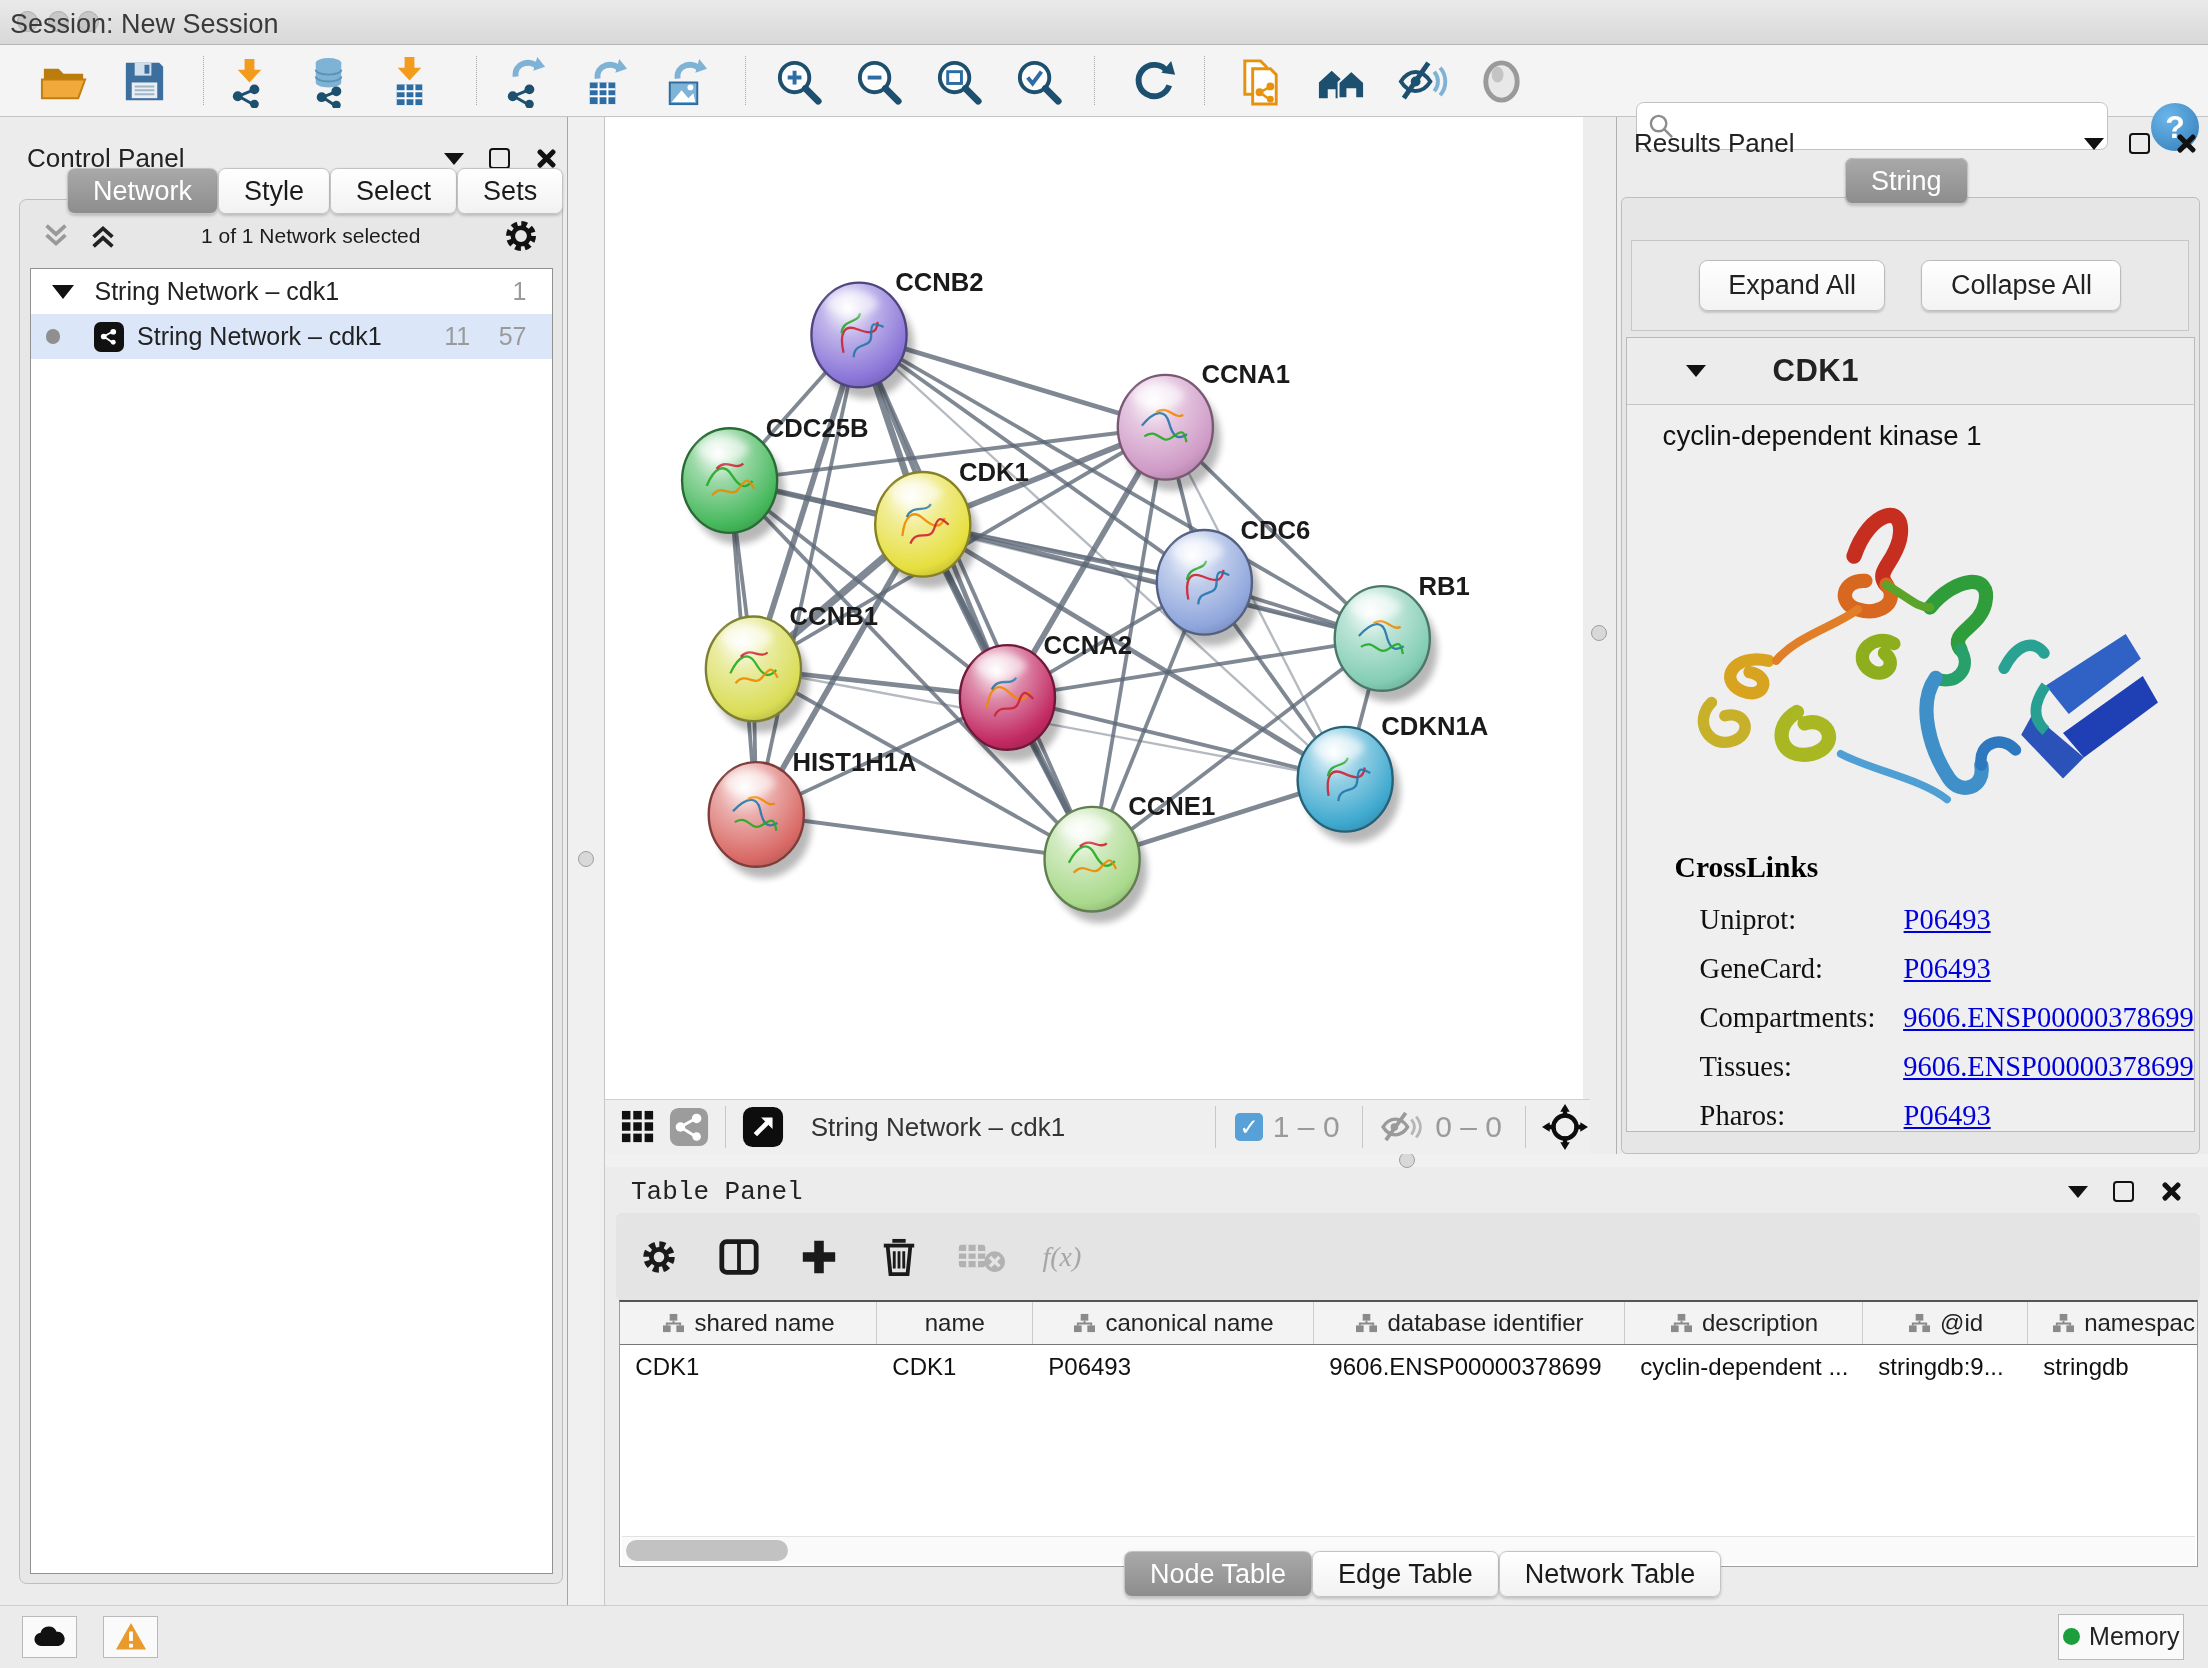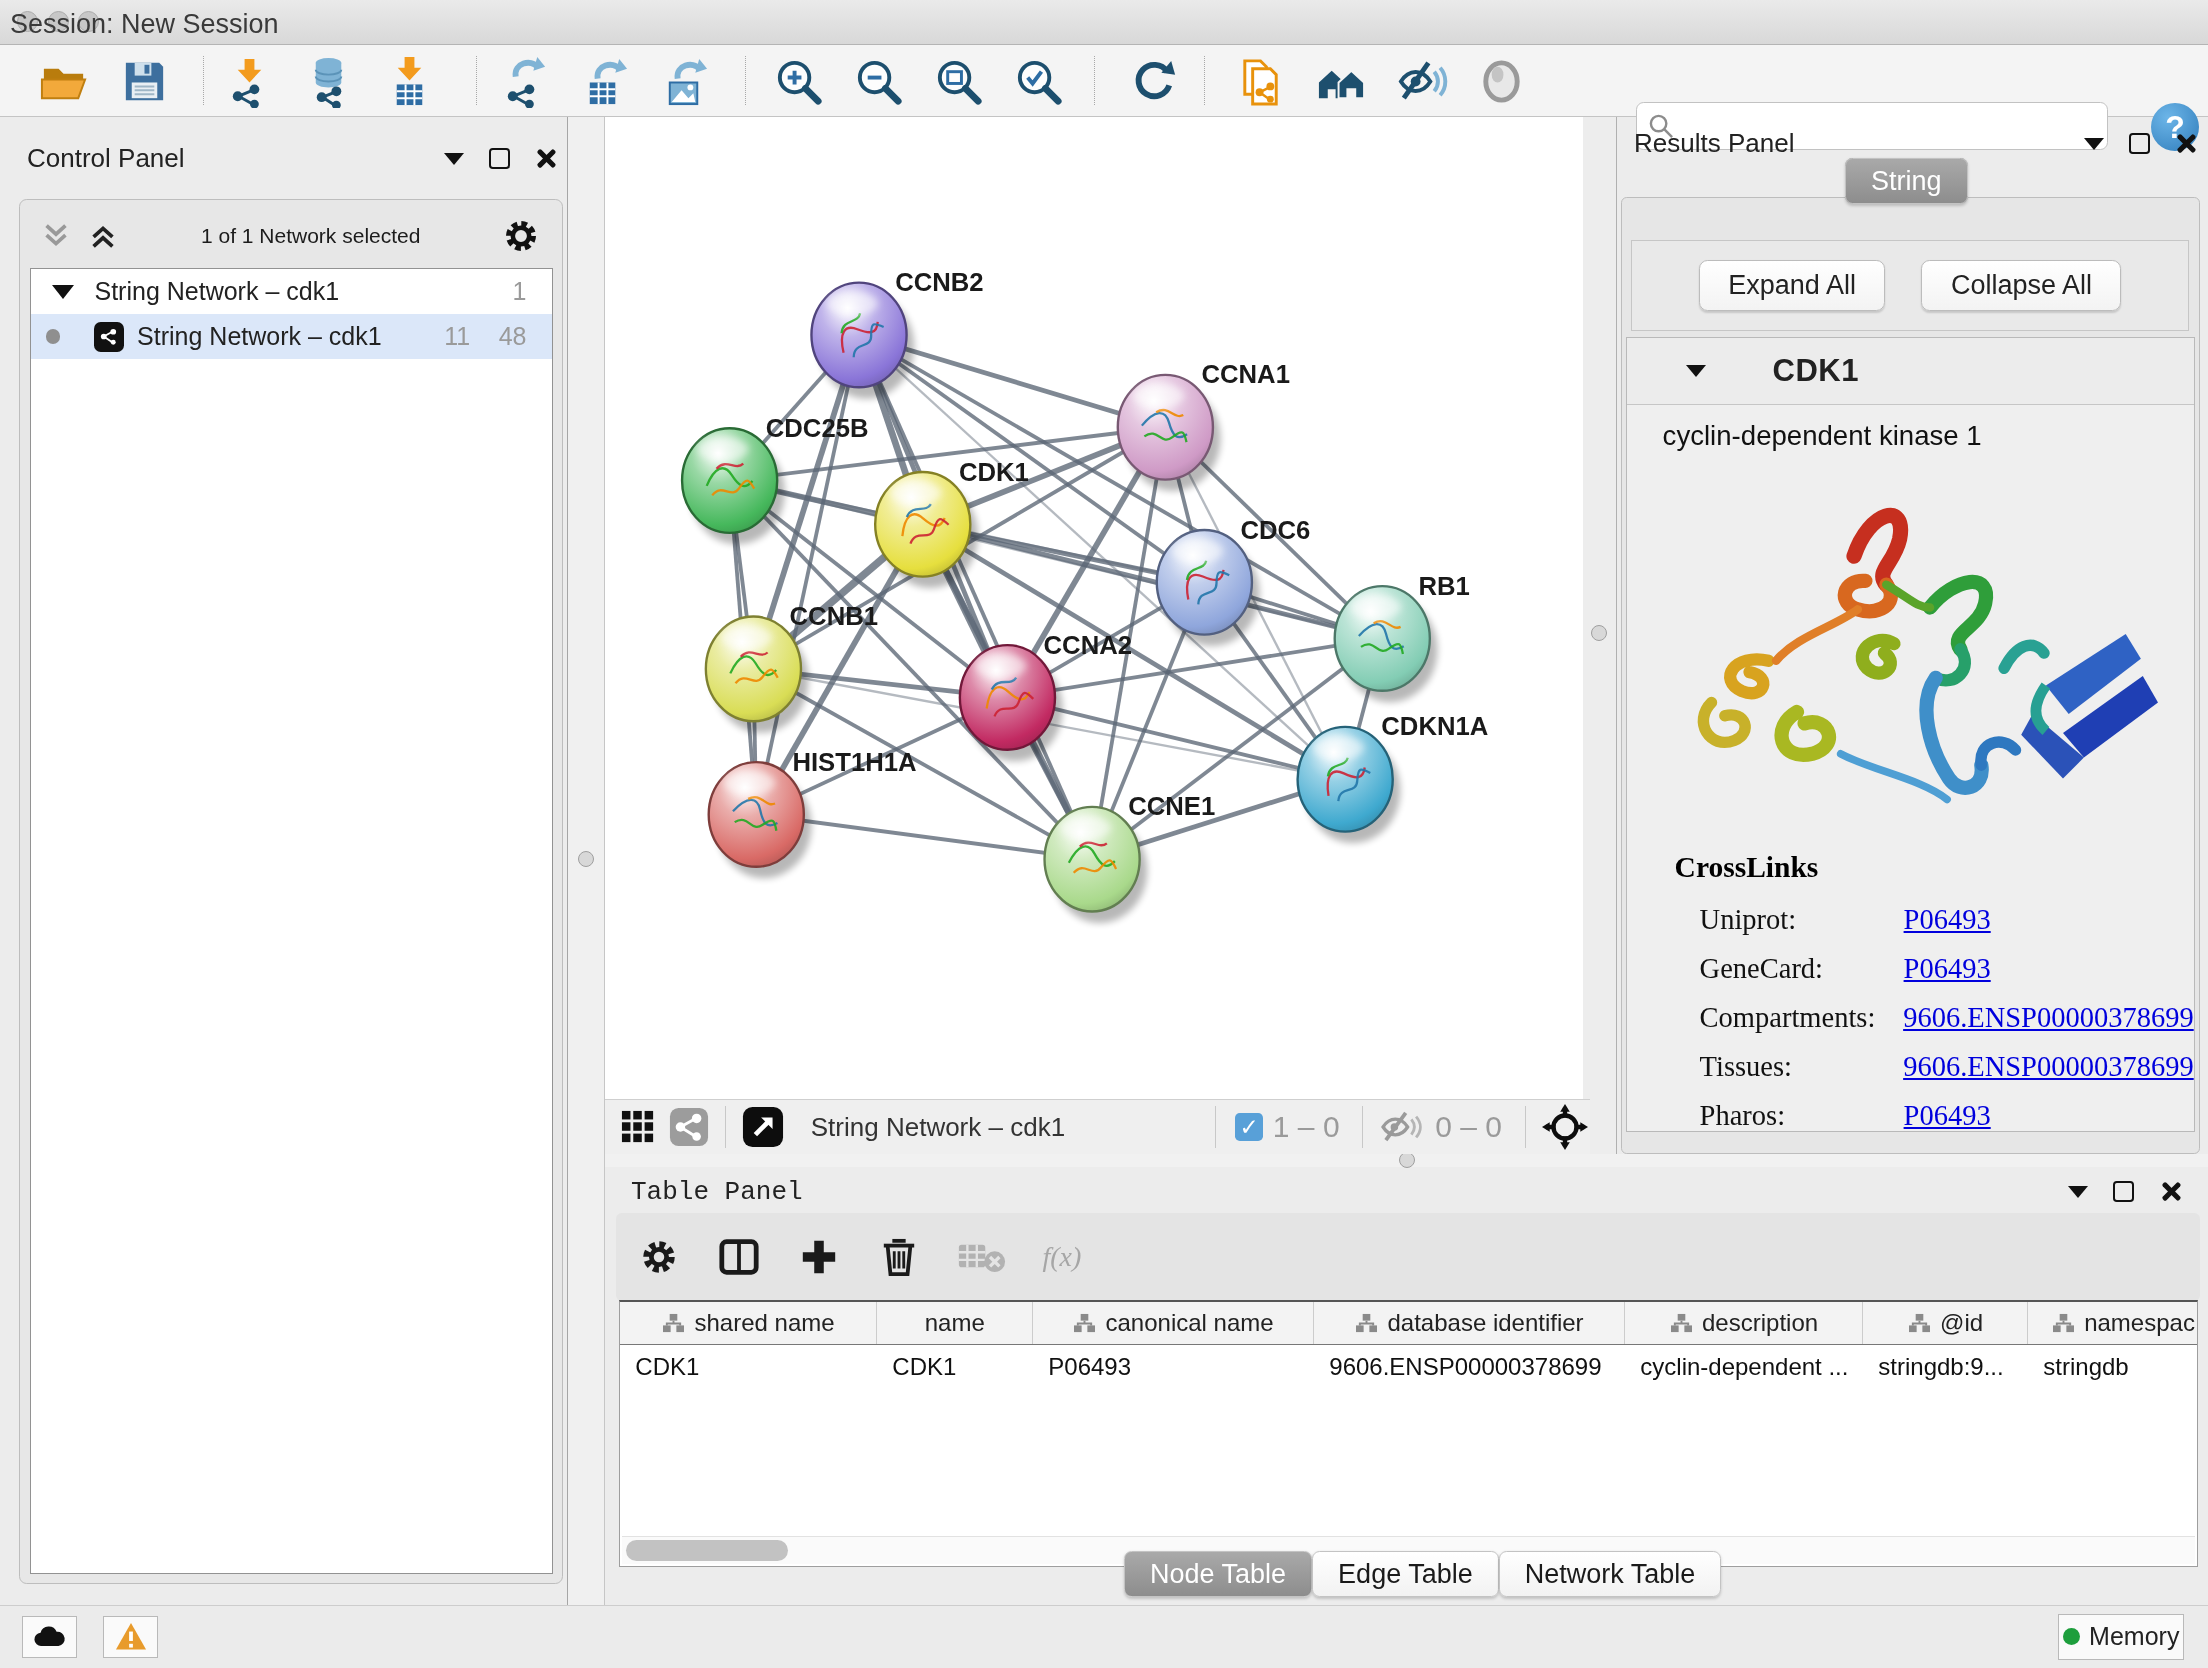--- a/index.html
+++ b/index.html
@@ -296,20 +296,26 @@
 
 <div class="control-panel">
   <div class="cp-head">
     <span class="panel-title">Control Panel</span>
     <span style="flex:1"></span>
     <span class="win-icons">
       <span class="tri"></span>
       <span class="sq"></span>
       <span class="xi"></span>
     </span>
+  </div>
+  <div class="cp-tabs">
+    <span class="tab sel">Network</span>
+    <span class="tab">Style</span>
+    <span class="tab">Select</span>
+    <span class="tab">Sets</span>
   </div>
   <div class="cp-box">
     <div class="cp-status">
       <span style="margin-left:7.6px">
         <svg width="34" height="32" viewBox="0 0 36 34">
             <path d="M8 6l10 9 10-9M8 16l10 9 10-9" stroke="#999" stroke-width="4" fill="none"></path>
           </svg>
       </span>
       <span style="margin-left:13.3px">
         <svg width="34" height="32" viewBox="0 0 36 34">
@@ -337,21 +343,21 @@
           <svg width="19" height="19" viewBox="0 0 20 20">
               <path d="M5 10l9-5M5 10l9 6" stroke="#fff" stroke-width="2"></path>
               <circle cx="5" cy="10" r="3" fill="#fff"></circle>
               <circle cx="15" cy="5" r="3" fill="#fff"></circle>
               <circle cx="15" cy="16" r="2.6" fill="#fff"></circle>
             </svg>
         </span>
         <span style="margin-left:13.3px">String Network – cdk1</span>
         <span style="flex:1"></span>
         <span class="nl-count">11</span>
-        <span class="nl-count" style="margin:0 25px 0 28.5px">48</span>
+        <span class="nl-count" style="margin:0 25px 0 28.5px">57</span>
       </div>
     </div>
   </div>
 </div>
 
 <div class="vsplit1">
     <span class="grip" style="left:9.5px; top:734px;"></span>
   </div>
 <div class="vsplit2">
     <span class="grip" style="left:7.6px; top:508px;"></span>

